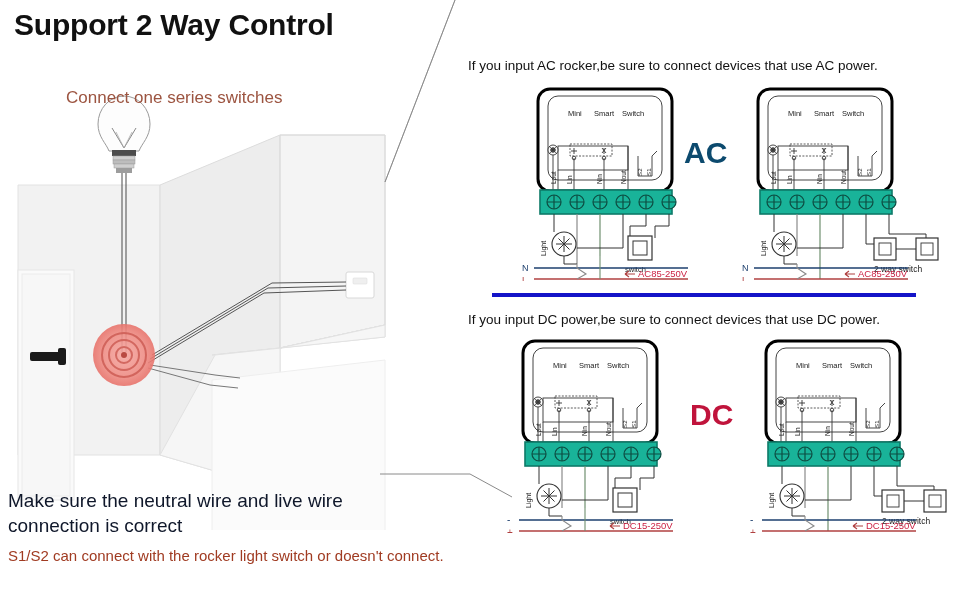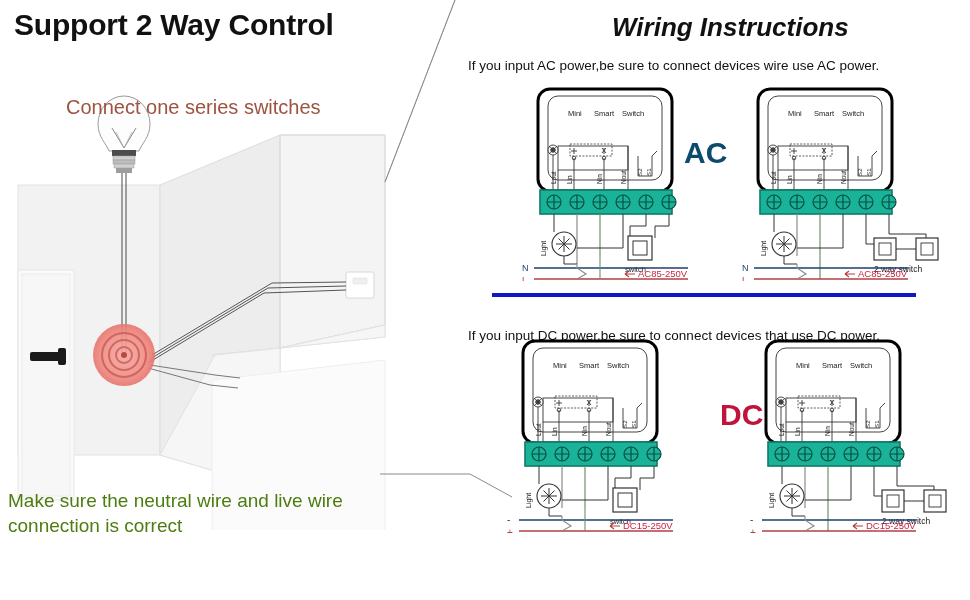--- a/index.html
+++ b/index.html
@@ -15,56 +15,56 @@
     position:absolute;left:14px;top:8px;
     font-size:30px;font-weight:bold;color:#111;letter-spacing:-0.2px;
     white-space:nowrap;
   }
   .sub1{
     position:absolute;left:60px;top:60px;
     font-size:17px;color:#9c5440;white-space:nowrap;
   }
   .sub2{
     position:absolute;left:66px;top:88px;
-    font-size:20px;color:#9c5440;white-space:nowrap;margin-top:8px;
+    font-size:17px;color:#9c5440;white-space:nowrap;
   }
   .warn1{
     position:absolute;left:8px;top:488px;
-    font-size:19px;color:#4d7c0f;line-height:25px;width:430px;
+    font-size:19px;color:#0f172a;line-height:25px;width:430px;
   }
   .warn2{
     position:absolute;left:8px;top:545px;
     font-size:15px;color:#a03b22;line-height:22px;width:580px;
   }
 
   
   .title-wiring{
     position:absolute;left:612px;top:12px;
     font-size:26px;font-weight:bold;font-style:italic;color:#111;
     white-space:nowrap;
   }
   .note-ac{
     position:absolute;left:468px;top:58px;
     font-size:13.5px;color:#111;white-space:nowrap;
   }
   .note-dc{
-    position:absolute;left:468px;top:328px;
+    position:absolute;left:468px;top:312px;
     font-size:13.5px;color:#111;white-space:nowrap;
   }
   .divider{
     position:absolute;left:492px;top:293px;width:424px;height:4px;
     background:#1414c8;
   }
   .bigac{
     position:absolute;left:684px;top:136px;
     font-size:30px;font-weight:bold;color:#0c4a6e;
   }
   .bigdc{
     position:absolute;left:690px;top:398px;
-    font-size:30px;font-weight:bold;color:#c0143c;margin-left:30px;
+    font-size:30px;font-weight:bold;color:#c0143c;
   }
   svg{display:block;}
   .abs{position:absolute;}
 </style>
 </head>
 <body>
 
 <div class="root">
 
   <svg class="abs" style="left:0;top:0" width="460" height="530">
@@ -144,24 +144,24 @@
   <svg class="abs" style="left:380px;top:0" width="180" height="600">
     <path d="M75,0 L5,182" fill="none" stroke="#8a8a8a" stroke-width="1"></path>
     <path d="M75,0 L5,182" fill="none" stroke="#8a8a8a" stroke-width="0.6"></path>
     <path d="M0,474 L90,474 L132,497" fill="none" stroke="#8a8a8a" stroke-width="1"></path>
   </svg>
 
   <div class="title-main">Support 2 Way Control</div>
   <div class="sub2">Connect one series switches</div>
   <div class="warn1">Make sure the neutral wire and live wire connection is correct</div>
   <div class="warn2">
+    <div>S1/S2 can connect with the rocker light switch or doesn't connect.</div>
   </div>
 
-  <div class="title-wiring">Wiring Instructions</div>
-  <div class="note-ac">If you input AC power,be sure to connect devices wire use AC power.</div>
+  <div class="note-ac">If you input AC rocker,be sure to connect devices that use AC power.</div>
   <div class="divider"></div>
   <div class="note-dc">If you input DC power,be sure to connect devices that use DC power.</div>
   <div class="bigac">AC</div>
   <div class="bigdc">DC</div>
 
   <svg class="abs" style="left:520px;top:86px" width="180" height="195">
     <g>
       <rect x="18" y="3" width="134" height="102" rx="12" fill="#ffffff" stroke="#000" stroke-width="3"></rect>
       <rect x="28" y="10" width="114" height="84" rx="10" fill="#ffffff" stroke="#444" stroke-width="1"></rect>
     </g>

